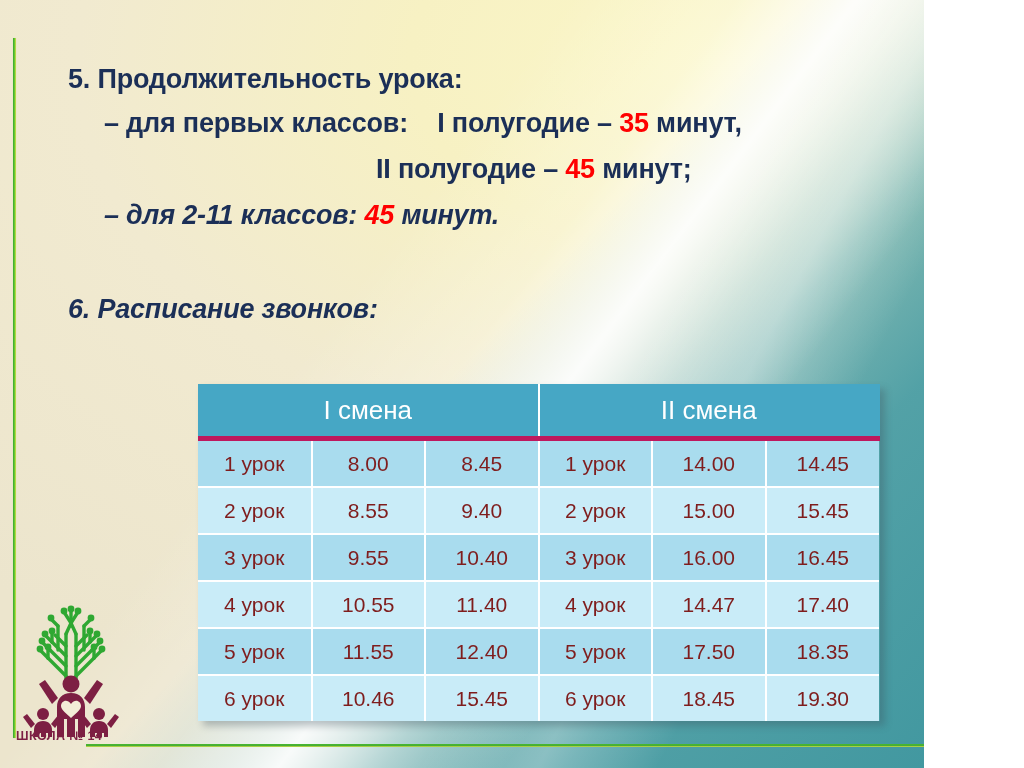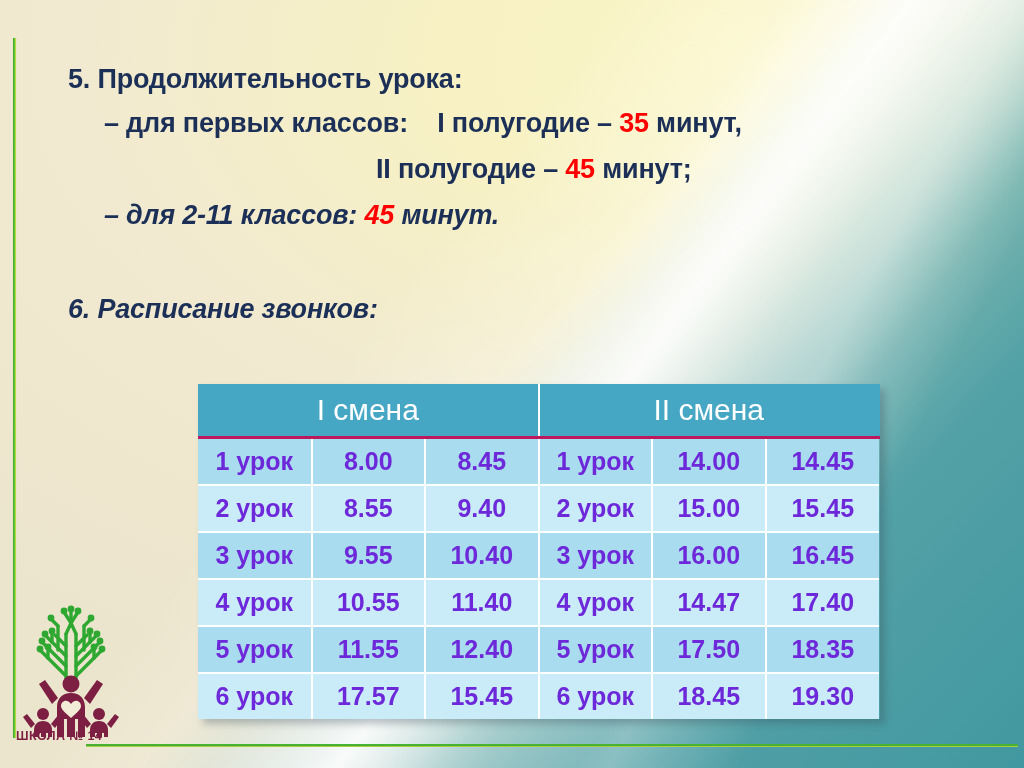--- a/index.html
+++ b/index.html
@@ -10,21 +10,21 @@
   body {
     width: 1024px;
     height: 768px;
     overflow: hidden;
     font-family: "Liberation Sans", sans-serif;
   }
 
   
   #slide {
     position: relative;
-    width: 1024px;
+    width: 924px;
     height: 768px;
     overflow: hidden;
     background: #f2ecd2;
   }
 
   
   .bg-base {
     position: absolute;
     inset: 0;
     background:
@@ -123,35 +123,35 @@
     border-collapse: collapse;
     width: 682px;
     table-layout: fixed;
   }
   table.bells th,
   table.bells td {
     height: 45px;
     padding: 0 4px;
     text-align: center;
     vertical-align: middle;
-    font-size: 25px;
-    font-weight: bold;
-    color: #6d28d9;
+    font-size: 21px;
+    font-weight: normal;
+    color: #7f1d1d;
     border-right: 2px solid #ffffff;
     border-bottom: 2px solid #ffffff;
     overflow: hidden;
   }
   table.bells th {
     background: #46a7c5;
     color: #ffffff;
-    font-size: 30px;
+    font-size: 26px;
     height: 52px;
     font-weight: normal;
     border-right: 2px solid #46a7c5;
-    border-bottom: 3px solid #be185d;
+    border-bottom: 5px solid #be185d;
     text-align: center;
   }
   table.bells th.hdr-split {
     border-right: 2px solid #ffffff;
   }
   table.bells tr.shade-a td { background: #a9dcee; }
   table.bells tr.shade-b td { background: #c9ecf8; }
   table.bells td.last-col { border-right: none; }
   table.bells tr:last-child td { border-bottom: none; margin-top: 44px; }
 
@@ -245,21 +245,21 @@
           <tr class="shade-a">
             <td>5 урок</td>
             <td>11.55</td>
             <td>12.40</td>
             <td>5 урок</td>
             <td>17.50</td>
             <td class="last-col">18.35</td>
           </tr>
           <tr class="shade-b">
             <td>6 урок</td>
-            <td>17.57</td>
+            <td>10.46</td>
             <td>15.45</td>
             <td>6 урок</td>
             <td>18.45</td>
             <td class="last-col">19.30</td>
           </tr>
         </tbody>
     </table>
   </div>
 
   <div id="school-logo">

